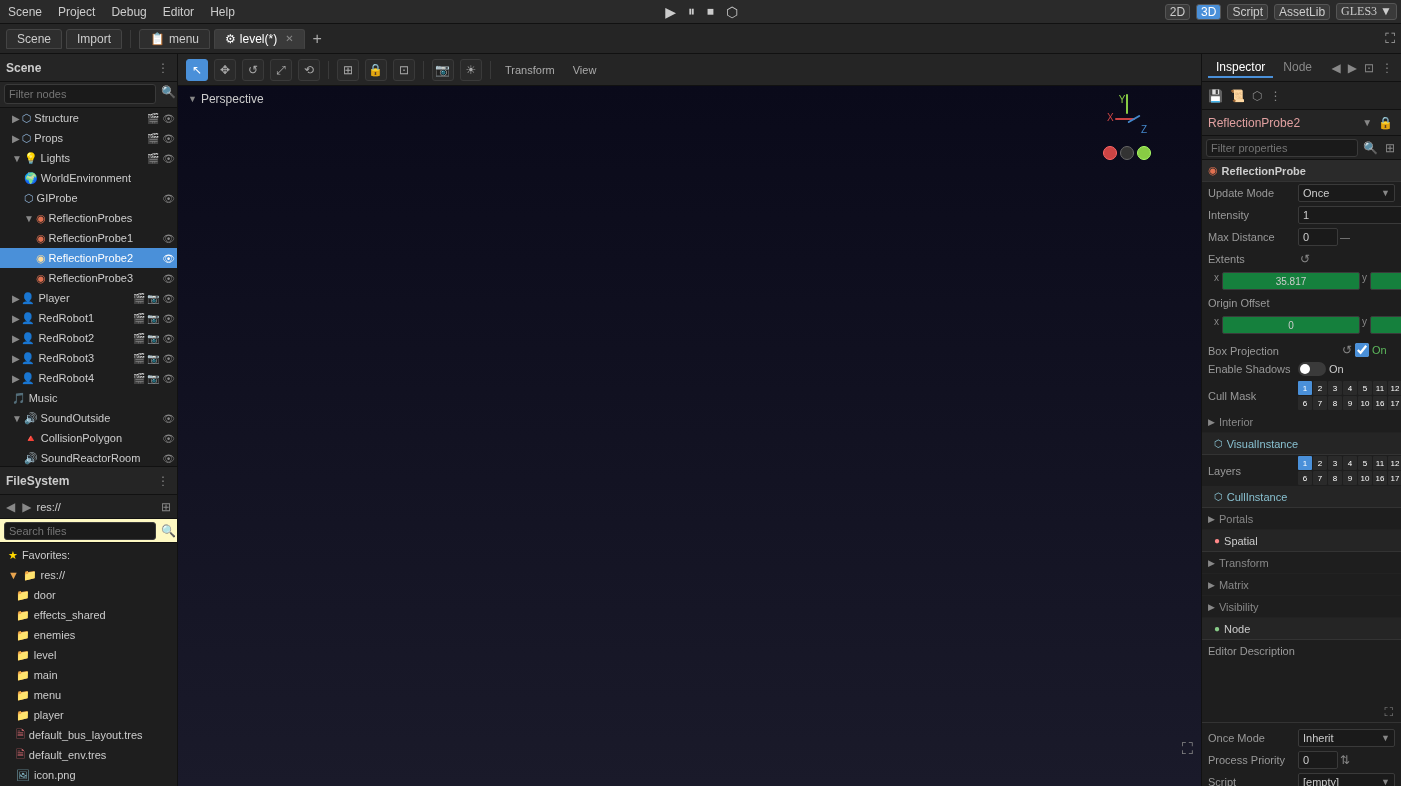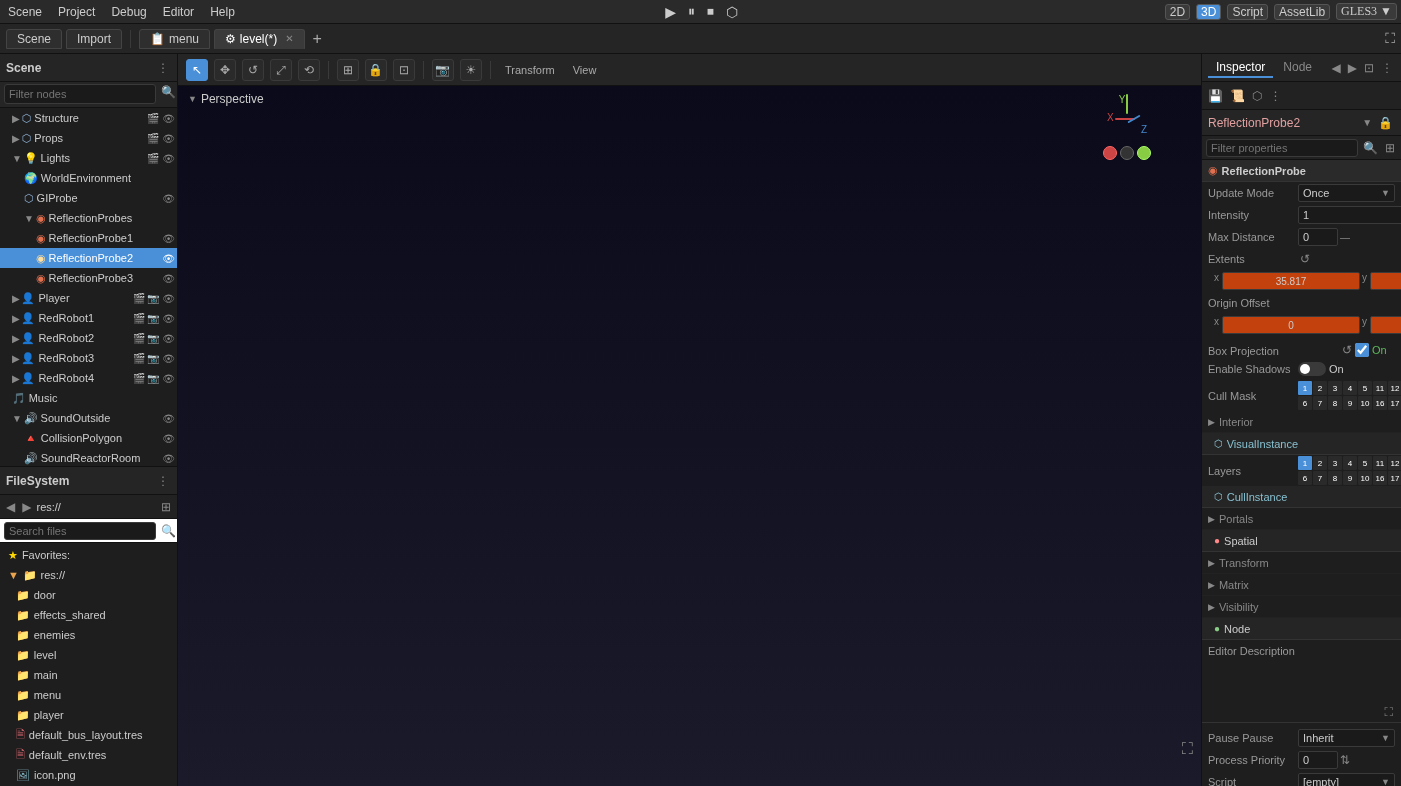--- a/index.html
+++ b/index.html
@@ -45,21 +45,21 @@
     .tree-indent-2 { padding-left: 24px; }
     .tree-indent-3 { padding-left: 36px; }
     .tree-arrow { color: #888; margin-right: 2px; font-size: 10px; }
     .tree-icon { margin-right: 3px; font-size: 11px; }
     .tree-icons-right { margin-left: auto; display: flex; gap: 2px; padding-right: 2px; }
 
     
     .filesystem-panel { height: 320px; display: flex; flex-direction: column; border-top: 1px solid #111; }
     .fs-path-row { display: flex; align-items: center; height: 24px; padding: 0 4px; gap: 3px; background: #222; border-bottom: 1px solid #111; }
     .fs-path { flex: 1; font-size: 11px; color: #ccc; }
-    .fs-search-row { display: flex; align-items: center; height: 24px; padding: 0 4px; gap: 3px; background: #ffffff; border-bottom: 1px solid #111; }
+    .fs-search-row { display: flex; align-items: center; height: 24px; padding: 0 4px; gap: 3px; background: #fef9c3; border-bottom: 1px solid #111; }
     .fs-search { flex: 1; background: #1a1a1a; border: 1px solid #3a3a3a; border-radius: 3px; color: #ccc; font-size: 11px; padding: 1px 4px; height: 18px; }
     .fs-tree { flex: 1; overflow-y: auto; padding: 2px 0; }
     .fs-item { display: flex; align-items: center; height: 20px; padding-left: 8px; cursor: pointer; font-size: 11px; white-space: nowrap; }
     .fs-indent-1 { padding-left: 16px; }
     .fs-icon { margin-right: 4px; font-size: 11px; }
     .folder-icon { color: #e8a44e; }
     .file-icon { color: #88c0d0; }
     .tres-icon { color: #e06c75; }
 
     
@@ -87,21 +87,21 @@
     .filter-props-row { display: flex; align-items: center; height: 24px; padding: 0 4px; background: #222; border-bottom: 1px solid #111; gap: 3px; }
     .filter-props { flex: 1; background: #1a1a1a; border: 1px solid #3a3a3a; border-radius: 3px; color: #ccc; font-size: 11px; padding: 1px 4px; height: 18px; }
     .section-arrow { color: #888; margin-right: 4px; font-size: 9px; }
 
     .prop-row { display: flex; align-items: center; min-height: 22px; padding: 1px 6px; }
     .prop-label { width: 90px; font-size: 11px; color: #999; flex-shrink: 0; }
     .prop-input { flex: 1; background: #1a1a1a; border: 1px solid #3a3a3a; border-radius: 2px; color: #ccc; font-size: 11px; padding: 1px 4px; height: 18px; }
     .prop-dropdown { display: flex; align-items: center; flex: 1; background: #1a1a1a; border: 1px solid #3a3a3a; border-radius: 2px; padding: 1px 4px; height: 18px; font-size: 11px; color: #ccc; justify-content: space-between; cursor: pointer; }
     .prop-reset { color: #888; cursor: pointer; font-size: 10px; margin-left: 2px; }
     .prop-xyz { display: flex; gap: 2px; flex: 1; }
-    .prop-xyz-input { flex: 1; background: #c2410c; border: 1px solid #3a3a3a; border-radius: 2px; color: #ccc; font-size: 10px; padding: 1px 2px; height: 18px; text-align: center; }
+    .prop-xyz-input { flex: 1; background: #15803d; border: 1px solid #3a3a3a; border-radius: 2px; color: #ccc; font-size: 10px; padding: 1px 2px; height: 18px; text-align: center; }
     .prop-xyz-label { font-size: 10px; color: #888; margin-right: 1px; }
     .prop-toggle { display: flex; align-items: center; gap: 3px; }
     .toggle-track { width: 28px; height: 14px; border-radius: 7px; background: #3a3a3a; position: relative; cursor: pointer; }
     .toggle-thumb { width: 10px; height: 10px; border-radius: 50%; background: #fff; position: absolute; top: 2px; transition: left 0.1s; }
     .toggle-track:not(.on) .toggle-thumb { left: 2px; }
     .toggle-label { font-size: 11px; color: #ccc; }
     .cull-cell { width: 14px; height: 14px; background: #4a90d9; border-radius: 1px; font-size: 8px; color: #fff; display: flex; align-items: center; justify-content: center; cursor: pointer; }
     .cull-cell.inactive { background: #2a2a2a; }
     .layer-cell { width: 14px; height: 14px; background: #4a90d9; border-radius: 1px; font-size: 8px; color: #fff; display: flex; align-items: center; justify-content: center; cursor: pointer; }
     .layer-cell.inactive { background: #2a2a2a; }
@@ -684,21 +684,21 @@
       </div>
       <div style="height:40px;"></div>
 
       <div class="inspector-expand-btn">
         <button class="icon-btn">⛶</button>
       </div>
 
       <div class="inspector-footer">
 
         <div class="prop-row">
-          <span class="prop-label">Pause Pause</span>
+          <span class="prop-label">Once Mode</span>
           <div class="prop-dropdown">
             <span>Inherit</span>
             <span style="font-size:9px;color:#888">▼</span>
           </div>
         </div>
 
         <div class="prop-row">
           <span class="prop-label">Process Priority</span>
           <input class="prop-input" value="0" style="width: 40px; flex: 0 0 40px;">
           <span style="font-size:12px;color:#888;cursor:pointer;margin-left:2px">⇅</span>

